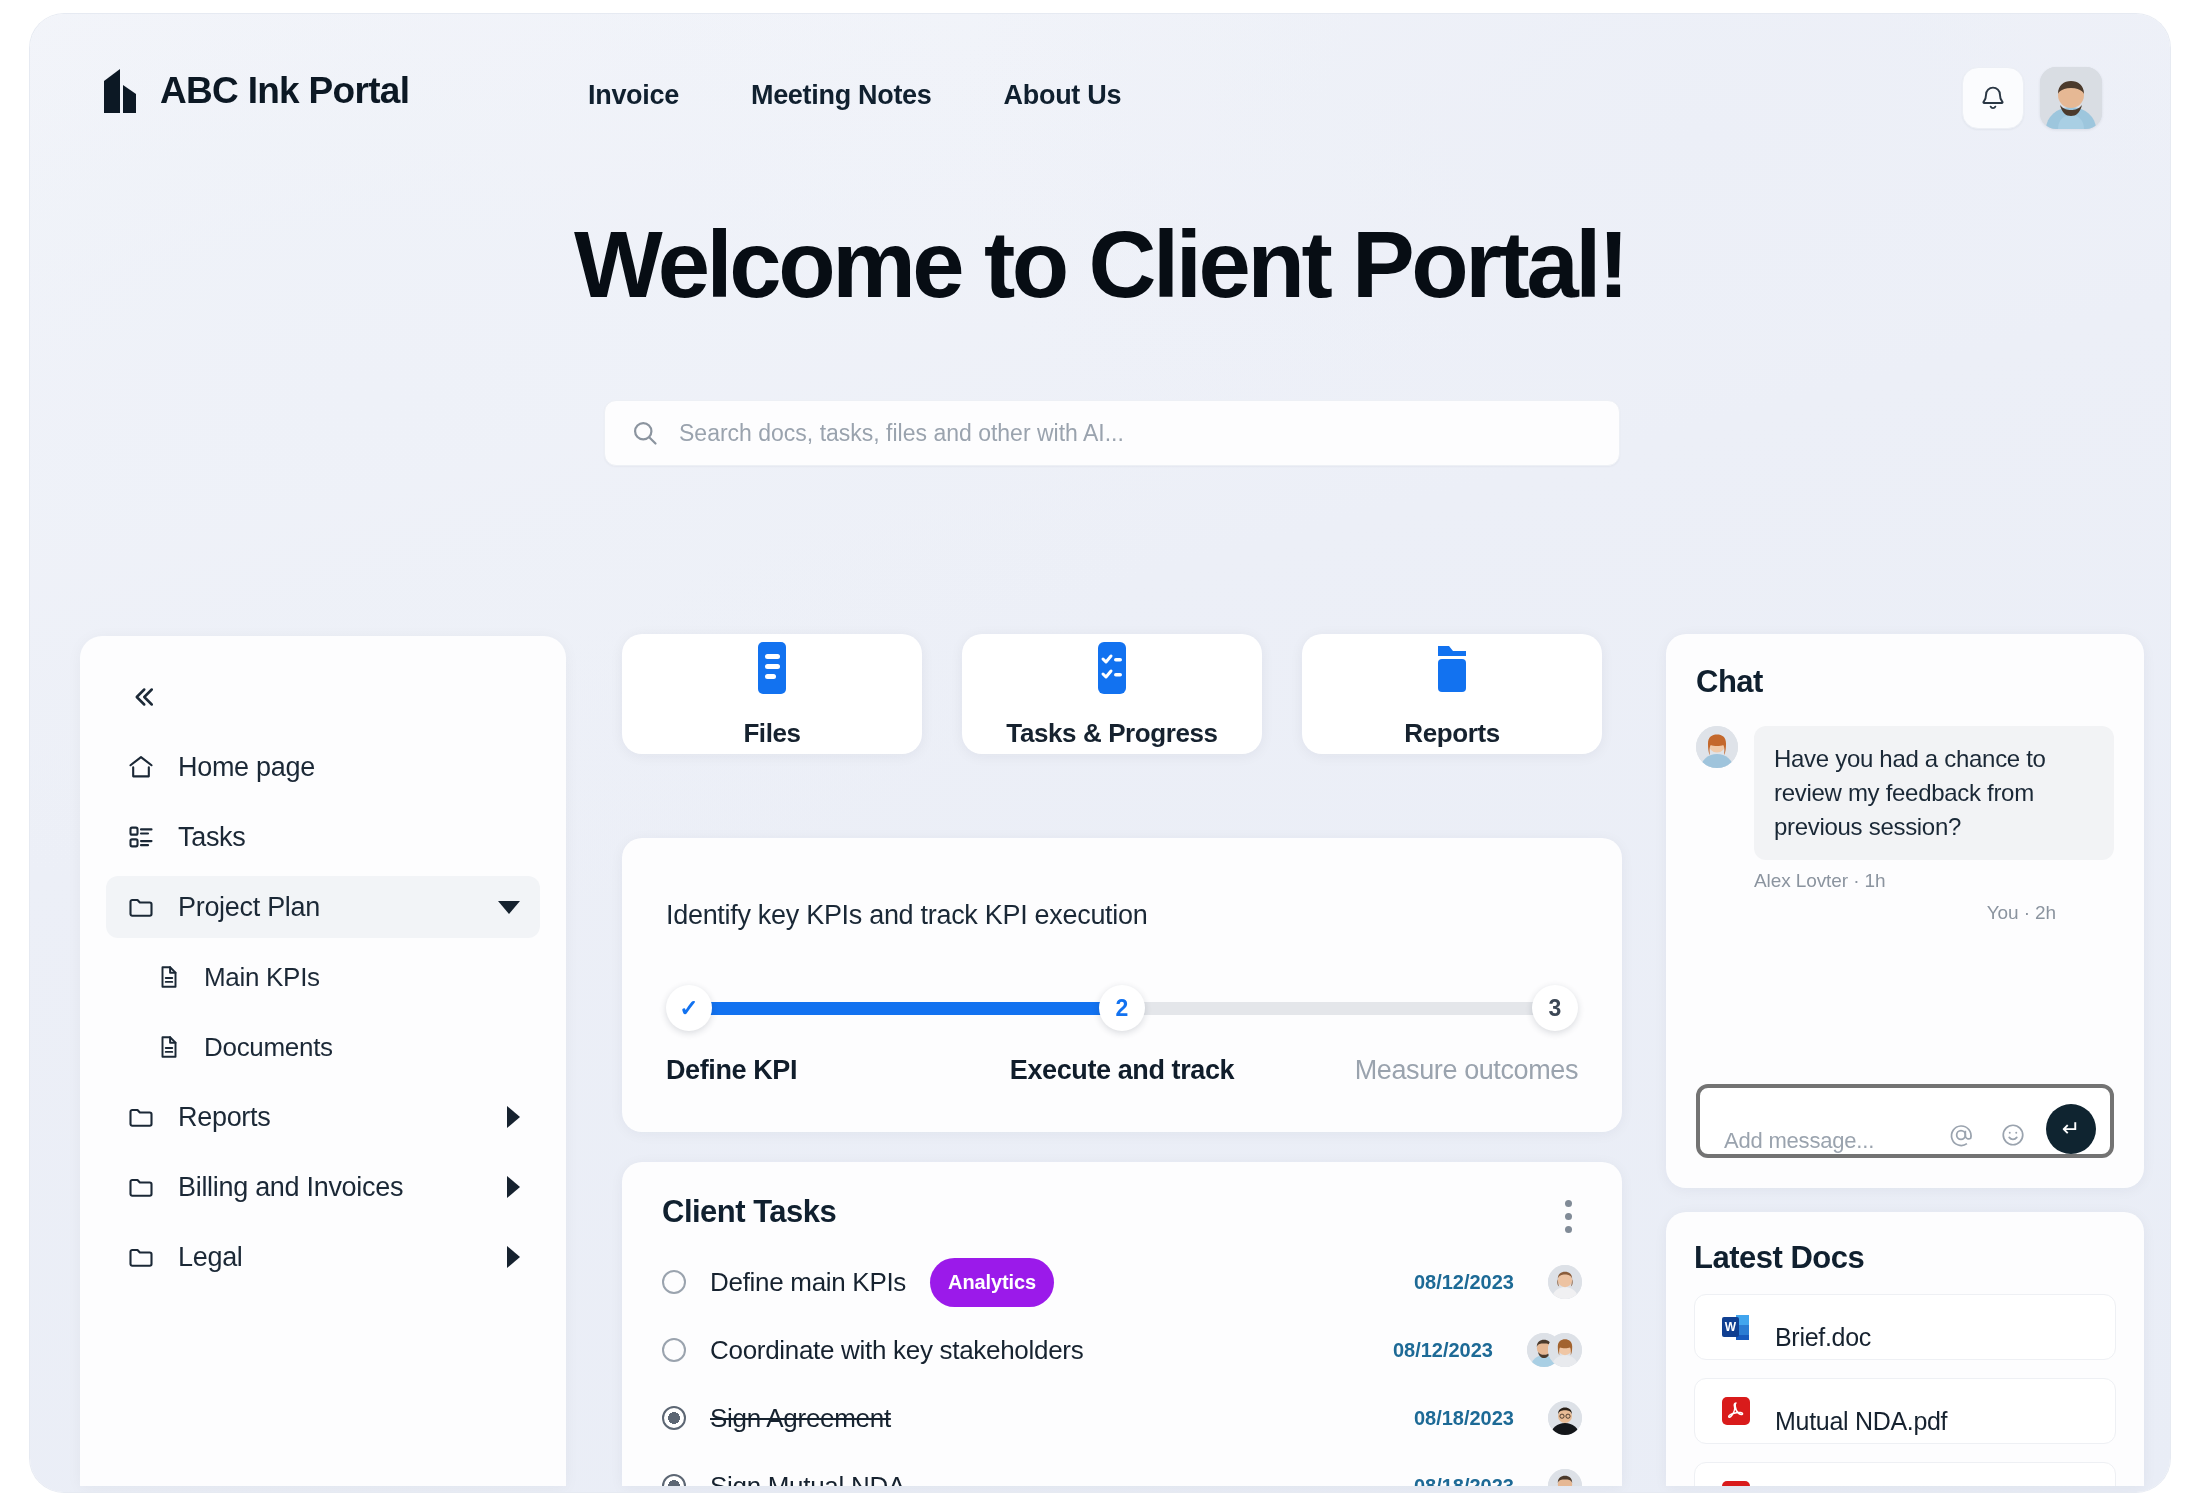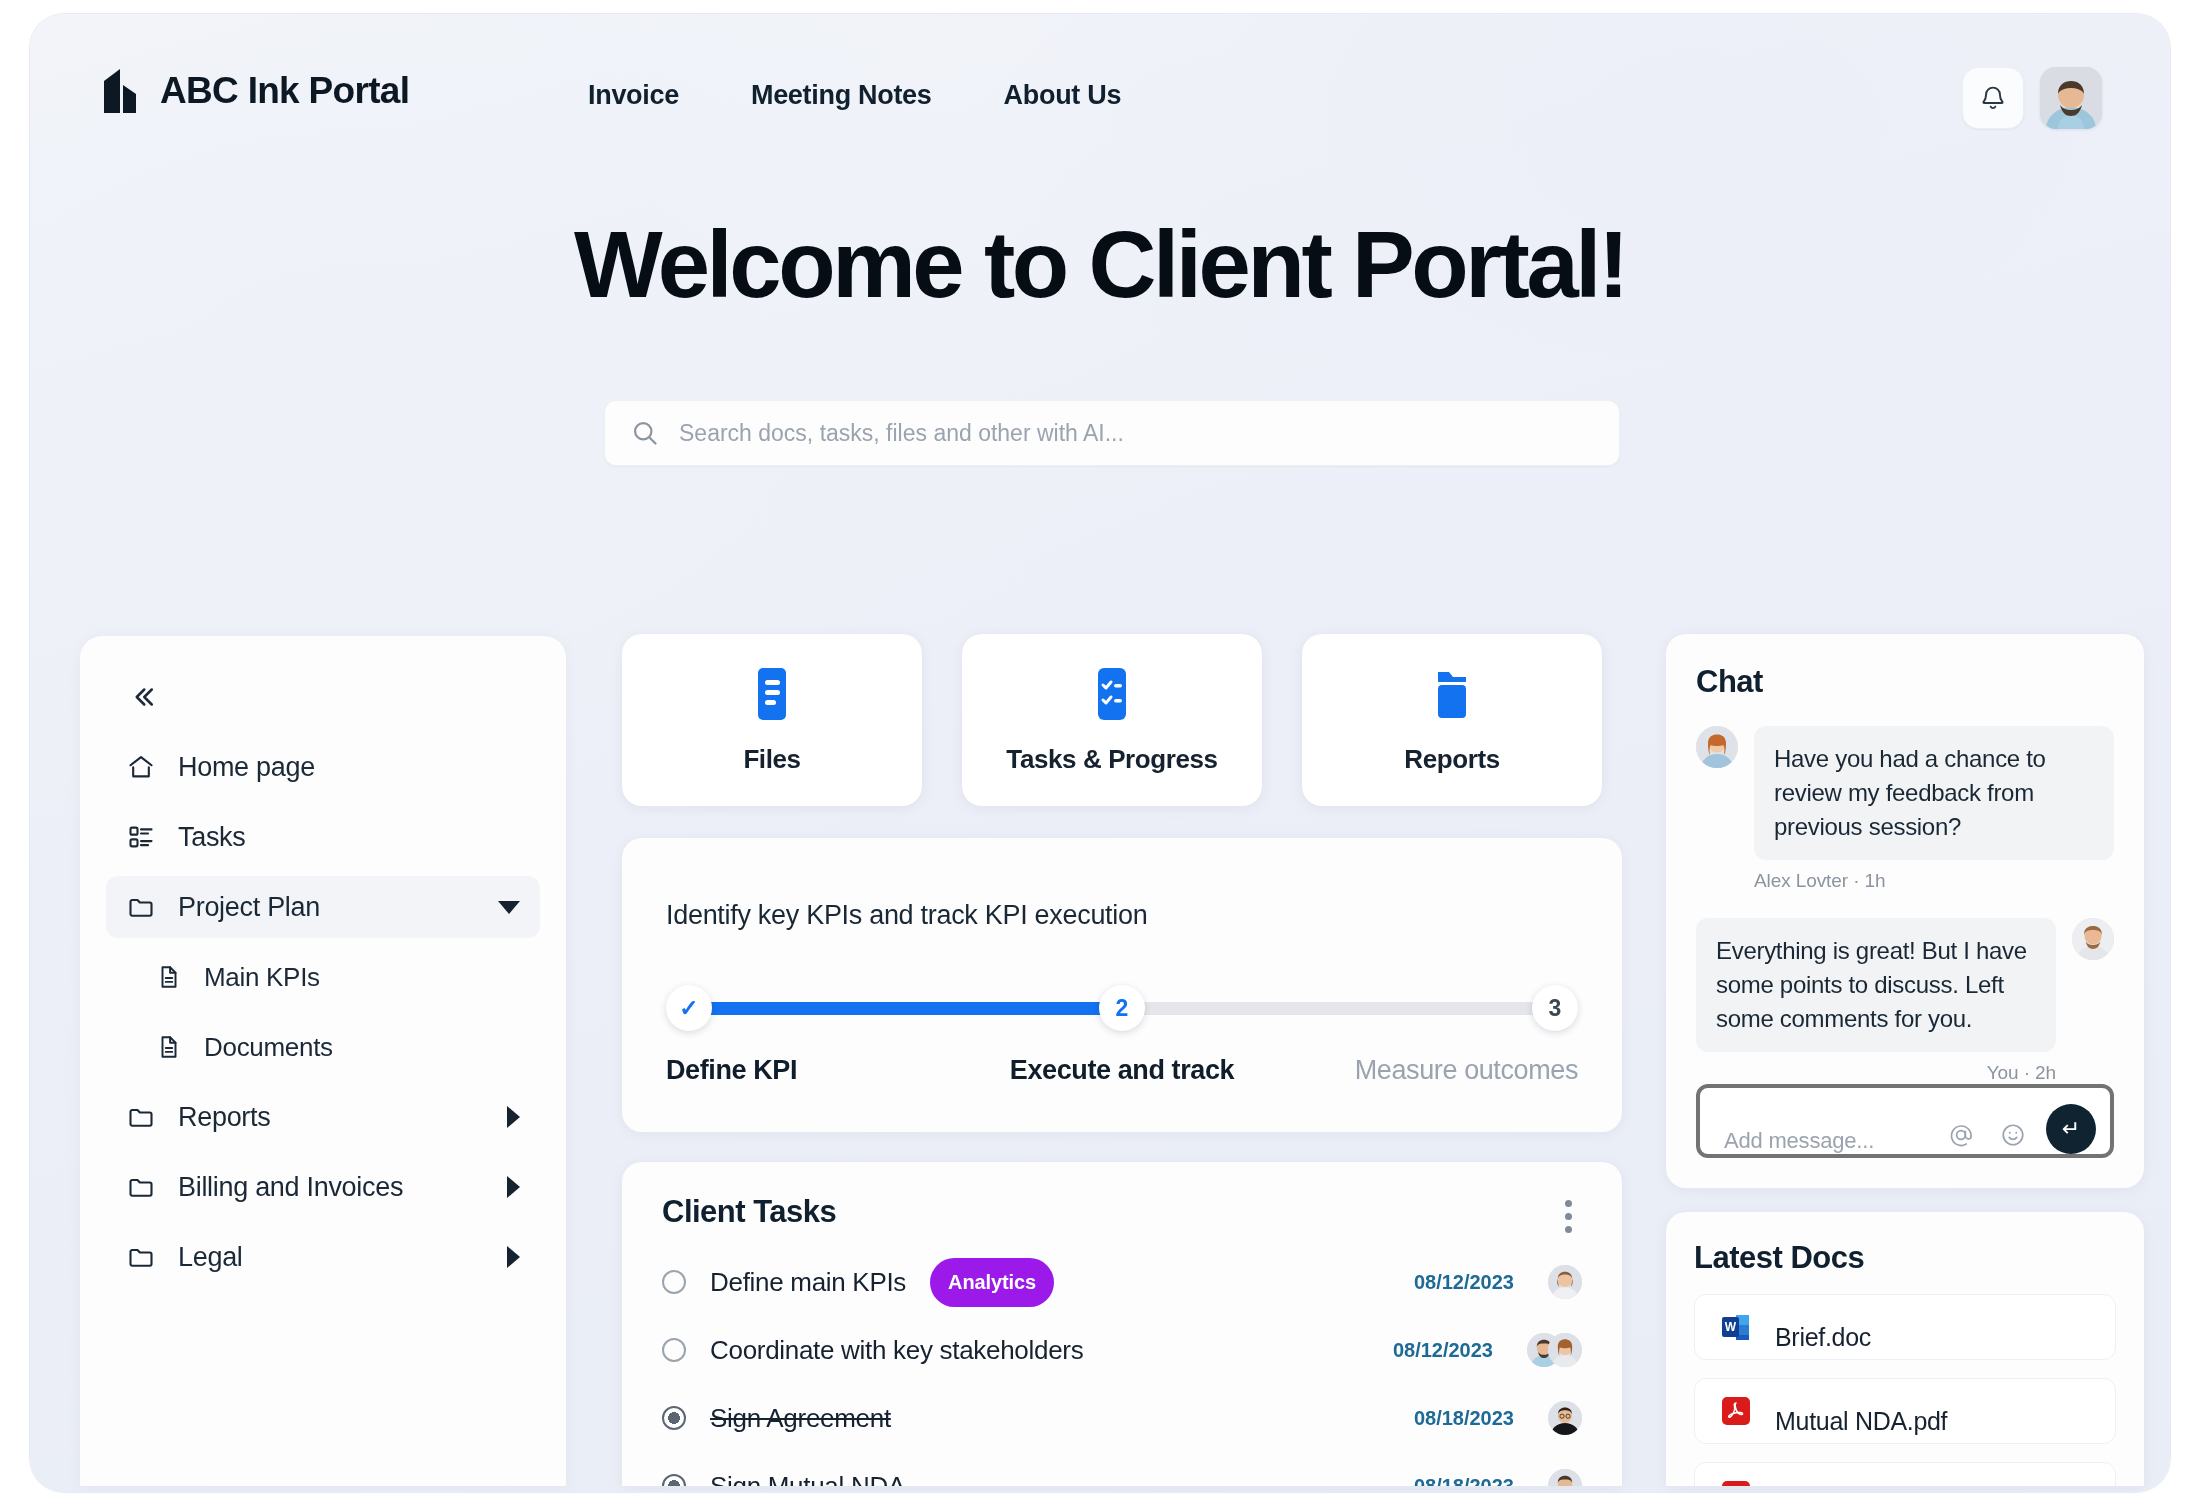--- a/index.html
+++ b/index.html
@@ -129,21 +129,21 @@
     border-top: 11px solid transparent; border-bottom: 11px solid transparent;
     border-left: 13px solid #16222f;
   }
 
   
   .quickcards {
     position: absolute; left: 592px; top: 620px;
     display: flex; gap: 40px;
   }
   .qcard {
-    width: 300px; height: 172px;
+    width: 300px; height: 120px;
     background: #ffffff; border-radius: 20px;
     display: flex; flex-direction: column;
     align-items: center; justify-content: center; gap: 22px;
     box-shadow: 0 2px 14px rgba(26,38,57,.06);
   }
   .qcard .qlabel {
     font-size: 26px; font-weight: 700; color: #16222f; letter-spacing: -.4px;
     white-space: nowrap;
   }
 
@@ -585,32 +585,20 @@
           <rect width="42" height="42" fill="#dfe3e9"></rect>
           <ellipse cx="21" cy="42" rx="16" ry="14" fill="#9fc4dc"></ellipse>
           <circle cx="21" cy="18" r="8.6" fill="#f0c9a8"></circle>
           <path d="M12 17.5c0-6.5 4-9 9-9s9 2.5 9 9c0 6.5-1 10.5-2 11.5.8-4.8.4-8.6-.8-10-2.5 1.4-9.9 1.4-12.4 0-1.2 1.4-1.6 5.2-.8 10-1-1-2-5-2-11.5Z" fill="#c4682c"></path>
         </svg>
       </span>
       <div class="bubble">Have you had a chance to review my feedback from previous session?</div>
     </div>
     <div class="meta left">Alex Lovter · 1h</div>
 
-    <div class="msg-row mine">
-      <div class="bubble">Everything is great! But I have some points to discuss. Left some comments for you.</div>
-      <span class="msg-av">
-        <svg class="av" viewBox="0 0 42 42">
-          <rect width="42" height="42" fill="#eceef1"></rect>
-          <ellipse cx="21" cy="42" rx="16" ry="14" fill="#e4e6e9"></ellipse>
-          <circle cx="21" cy="18" r="8.6" fill="#eab894"></circle>
-          <path d="M12 17c0-6.5 4-9 9-9s9 2.5 9 9c-1.4-4.4-4.8-5-9-5s-7.6.6-9 5Z" fill="#9a6b3e"></path>
-          <path d="M13.6 23.5c1.2 5.2 4 7.4 7.4 7.4s6.2-2.2 7.4-7.4c-2 2.8-4.6 3.5-7.4 3.5s-5.4-.7-7.4-3.5Z" fill="#9a6b3e"></path>
-        </svg>
-      </span>
-    </div>
     <div class="meta right">You · 2h</div>
 
     <div class="chat-input">
       <span class="ci-ph">Add message...</span>
       <span class="ci-icon">
         <svg width="26" height="26" viewBox="0 0 24 24" fill="none" stroke="#9aa3ae" stroke-width="1.6">
           <circle cx="12" cy="12" r="4"></circle>
           <path d="M16 8v5a3 3 0 0 0 5 1.8A9 9 0 1 0 17.5 20"></path>
         </svg>
       </span>

